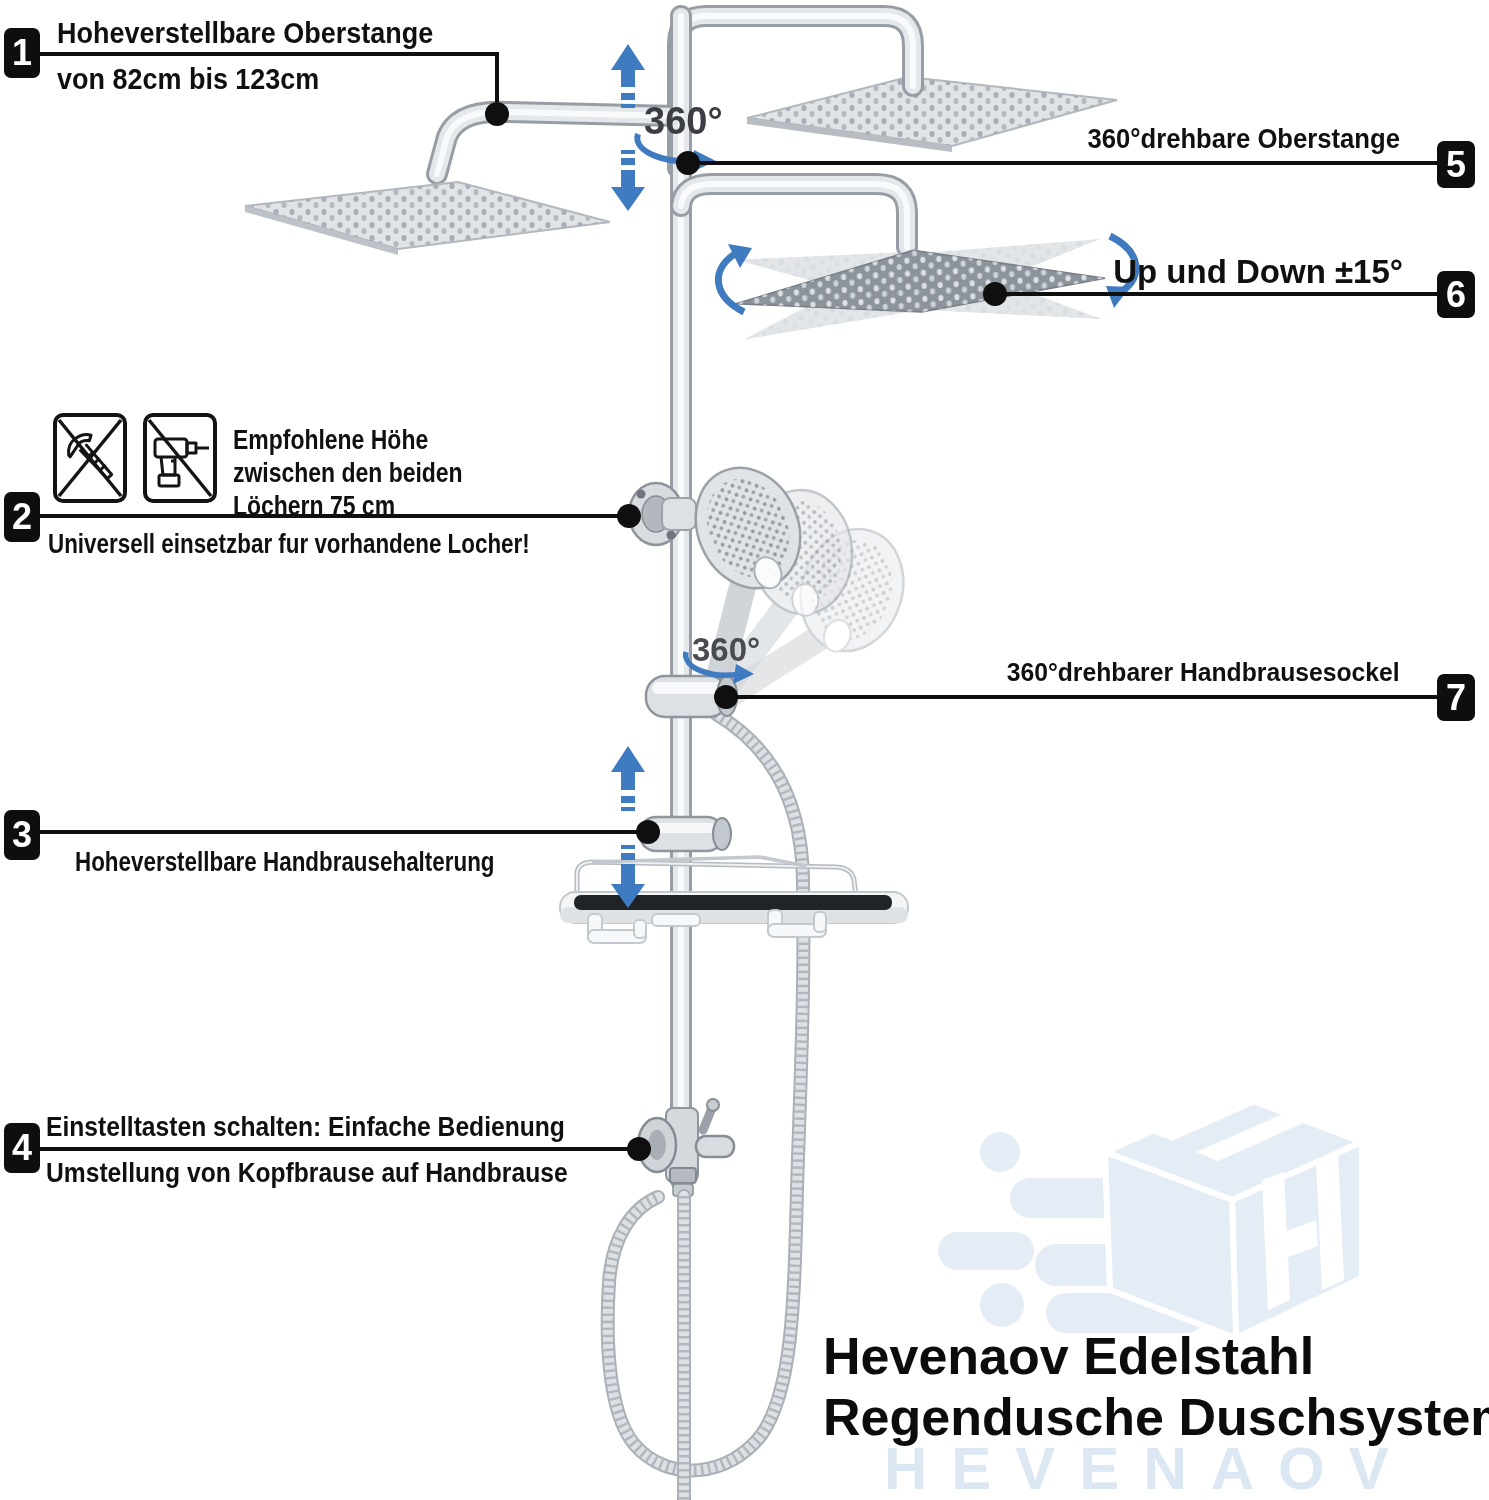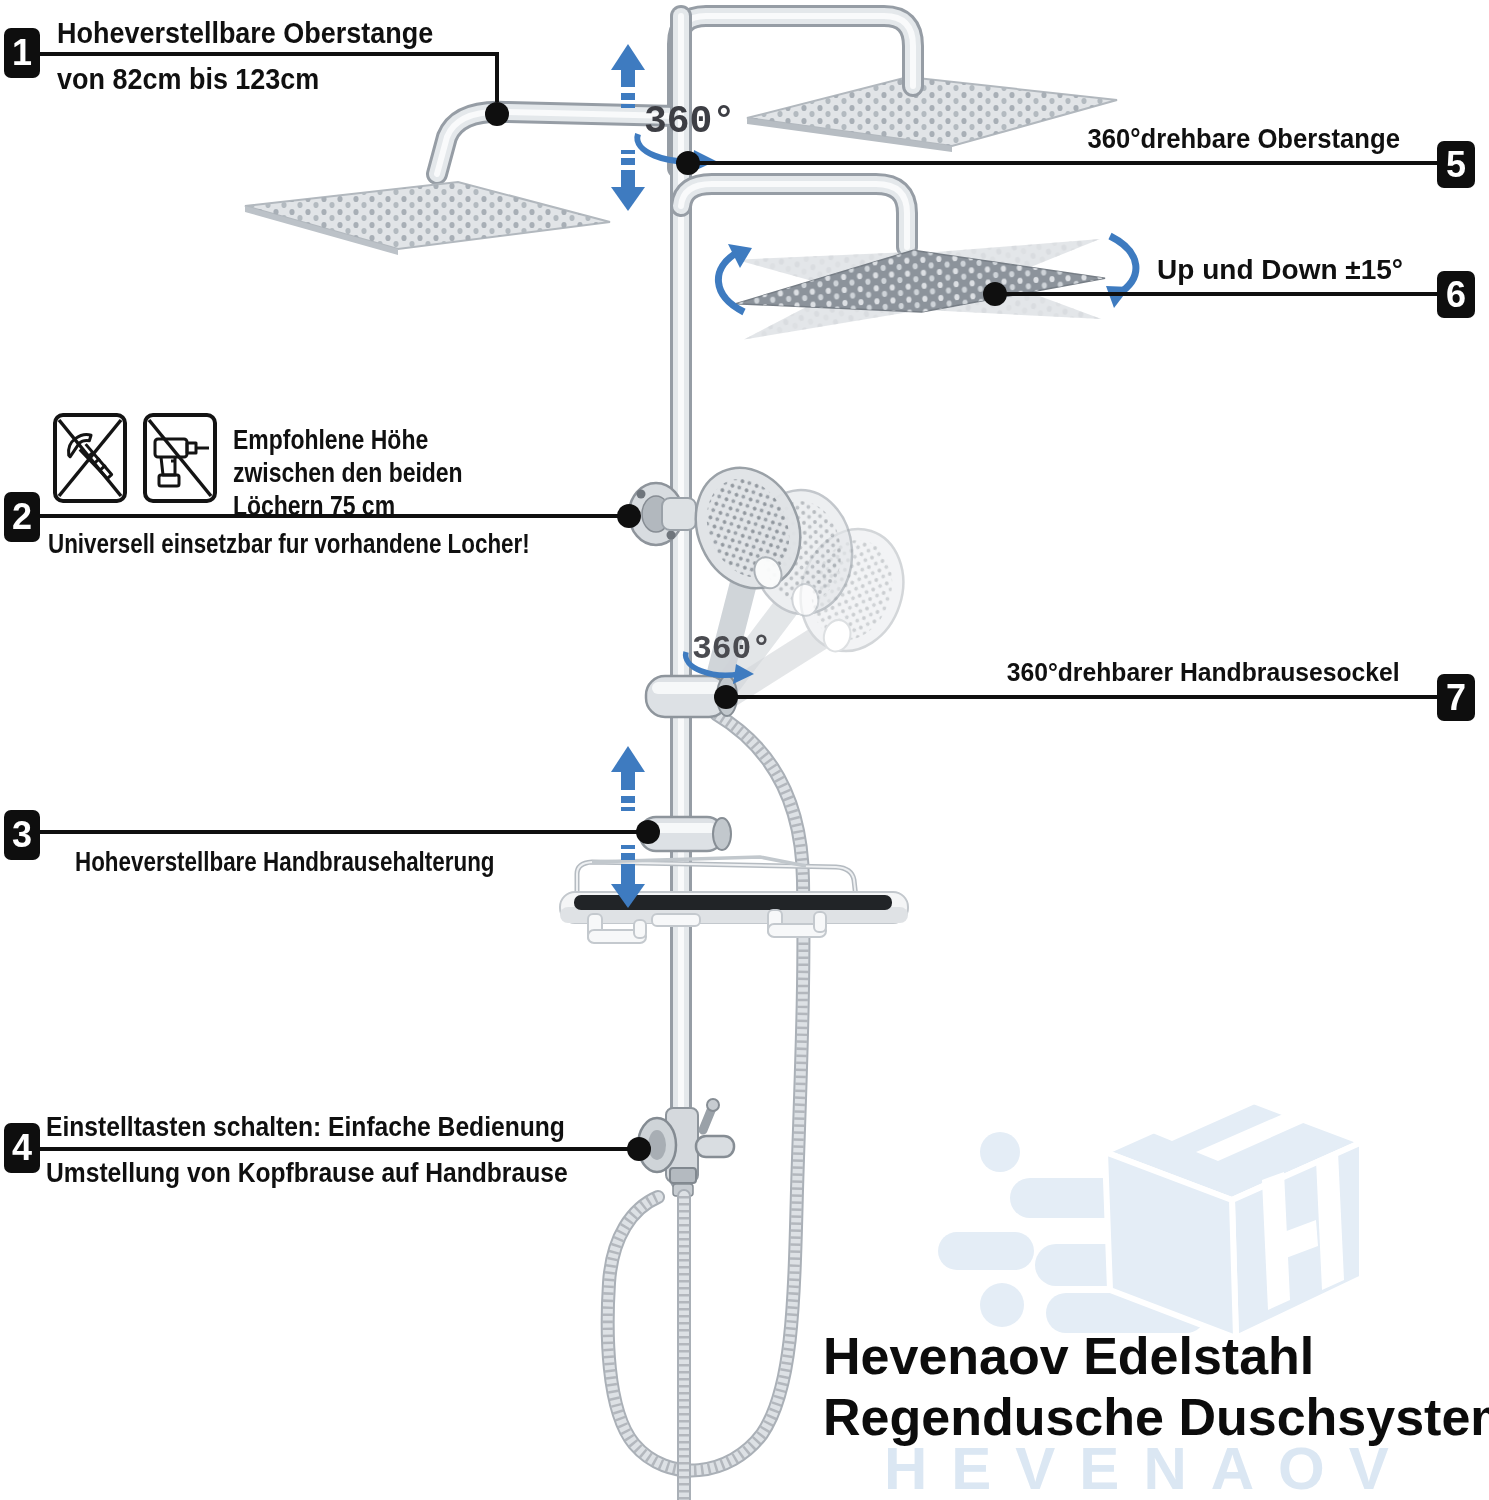--- a/index.html
+++ b/index.html
@@ -19,21 +19,21 @@
   .blue{fill:#3e7bc0;}
   .bluestroke{stroke:#3e7bc0;fill:none;}
   
   .ann{position:absolute;z-index:3;font-weight:700;font-size:28px;white-space:nowrap;
        color:#101010;transform-origin:left center;line-height:1.18;}
   .ann.r{transform-origin:right center;text-align:right;}
   .badge{position:absolute;z-index:4;background:#0e0e0e;color:#fff;font-weight:700;
          display:flex;align-items:center;justify-content:center;border-radius:7px;}
   .badge.l{width:36px;height:50px;font-size:36px;}
   .badge.rr{width:38px;height:47px;font-size:36px;}
-  .rot{position:absolute;z-index:3;font-weight:700;color:#3d3e44;font-family:Liberation Mono, monospace;}
+  .rot{position:absolute;z-index:3;font-weight:700;color:#3d3e44;}
   .iconbox{position:absolute;z-index:3;width:74px;height:90px;border:4px solid #131313;
            border-radius:10px;box-sizing:border-box;background:#fff;}
   #title{position:absolute;z-index:3;left:823px;top:1326px;font-weight:700;font-size:52px;
          line-height:61px;color:#0c0c0c;white-space:nowrap;}
   #watermark{position:absolute;z-index:2;left:884px;top:1434px;font-weight:700;font-size:60px;
          letter-spacing:24px;color:#dbe7f3;white-space:nowrap;}
 </style>
 </head>
 <body>
 
@@ -281,21 +281,21 @@
   <div>Löchern 75 cm</div>
 </div>
 <div class="ann" style="left:48px;top:527px;transform:scaleX(.8);">Universell einsetzbar fur vorhandene Locher!</div>
 
 <div class="ann" style="left:75px;top:845px;transform:scaleX(.8);">Hoheverstellbare Handbrausehalterung</div>
 
 <div class="ann" style="left:46px;top:1110px;transform:scaleX(.88);">Einstelltasten schalten: Einfache Bedienung</div>
 <div class="ann" style="left:46px;top:1156px;transform:scaleX(.88);">Umstellung von Kopfbrause auf Handbrause</div>
 
 <div class="ann r" style="right:89px;top:124px;font-size:27px;transform:scaleX(.95);">360°drehbare Oberstange</div>
-<div class="ann r" style="right:86px;top:253px;font-size:28px;">Up und Down ±15°</div>
+<div class="ann r" style="right:86px;top:253px;font-size:33px;">Up und Down ±15°</div>
 <div class="ann r" style="right:89px;top:657px;font-size:26px;transform:scaleX(.95);">360°drehbarer Handbrausesockel</div>
 
 <div class="rot" style="left:644px;top:100px;font-size:38px;">360°</div>
 <div class="rot" style="left:692px;top:631px;font-size:33px;color:#4a4b50;">360°</div>
 
 <div class="iconbox" style="left:53px;top:413px;">
   <svg width="66" height="82" viewBox="0 0 66 82">
     <g transform="translate(33,38) rotate(-42)" stroke="#141414" stroke-width="3" fill="none" stroke-linejoin="round">
       <path d="M -16 -14 q 6 -9 16 -8 q 10 1 14 8 l -5 3 q -4 -5 -9 -5 l -16 4 z"></path>
       <path d="M -4 -11 l 1 40 l 6 0 l 1 -40"></path>

